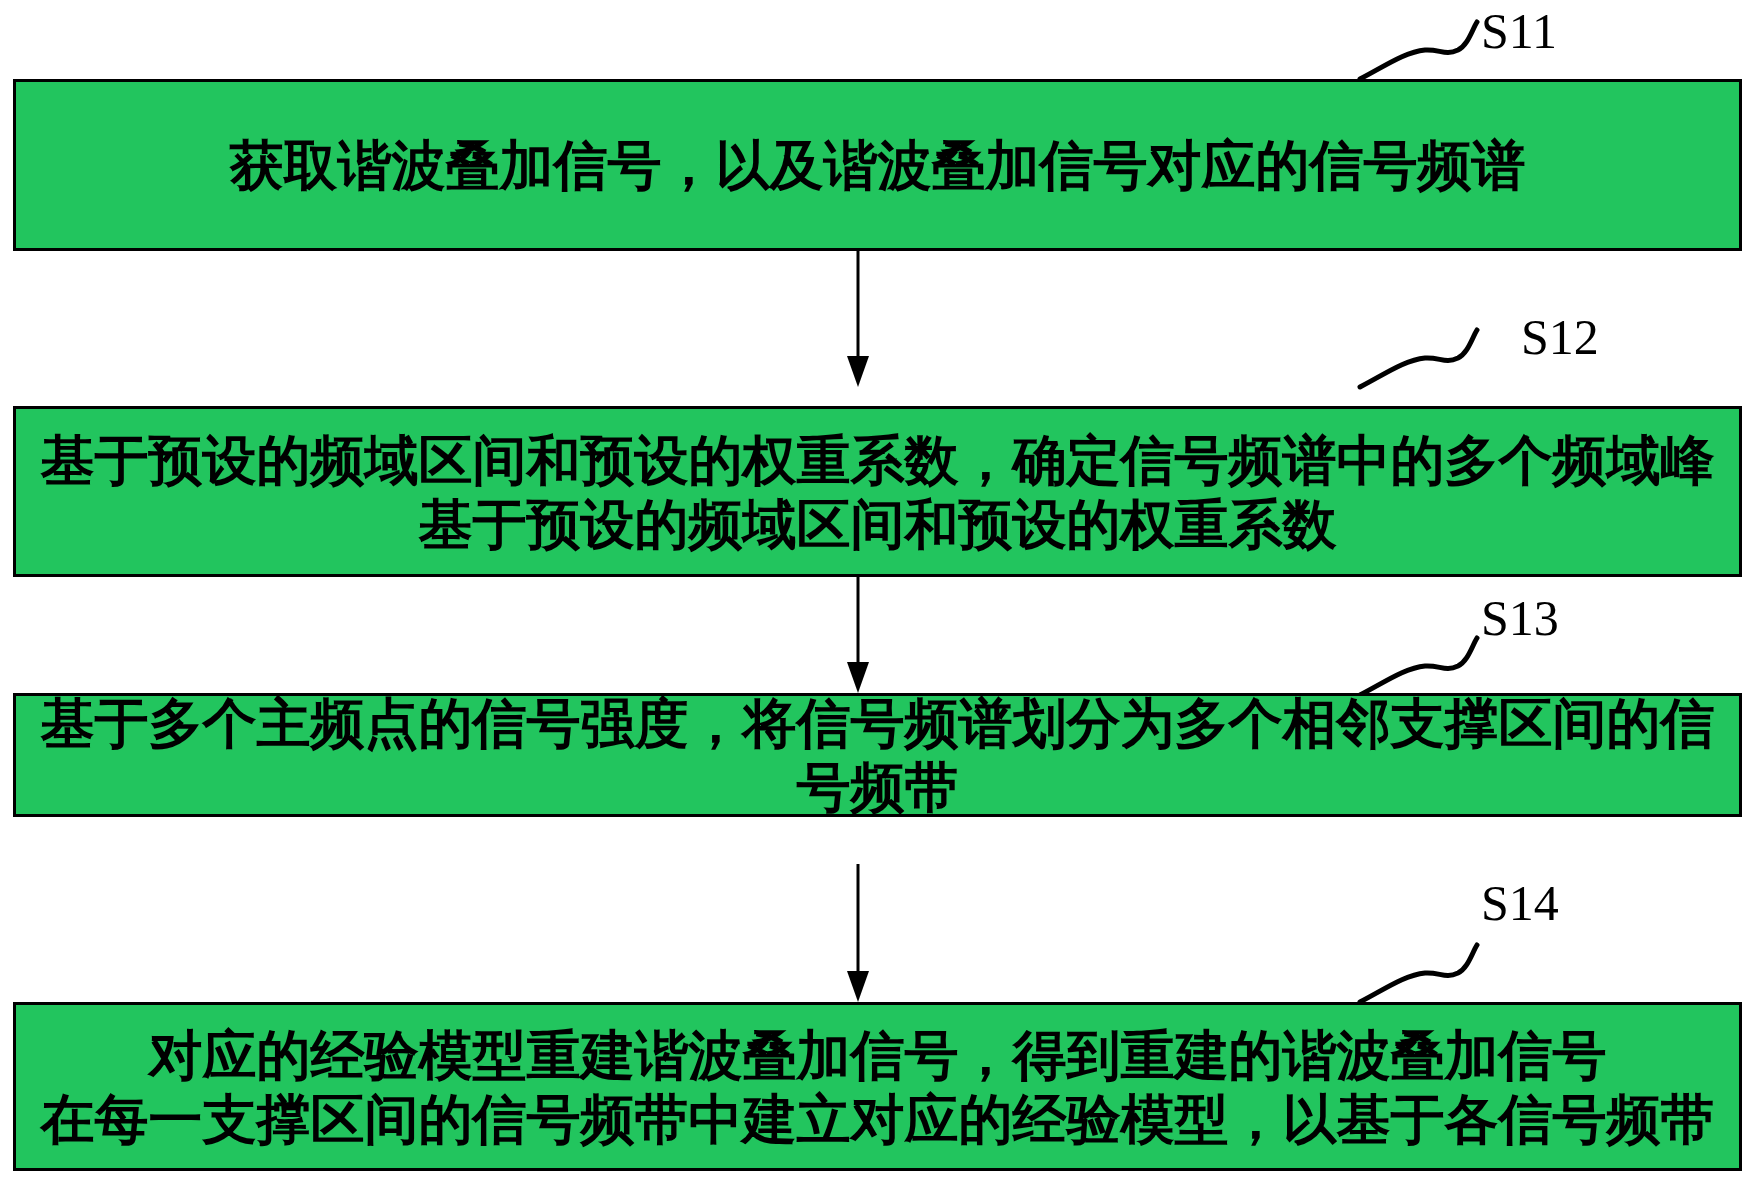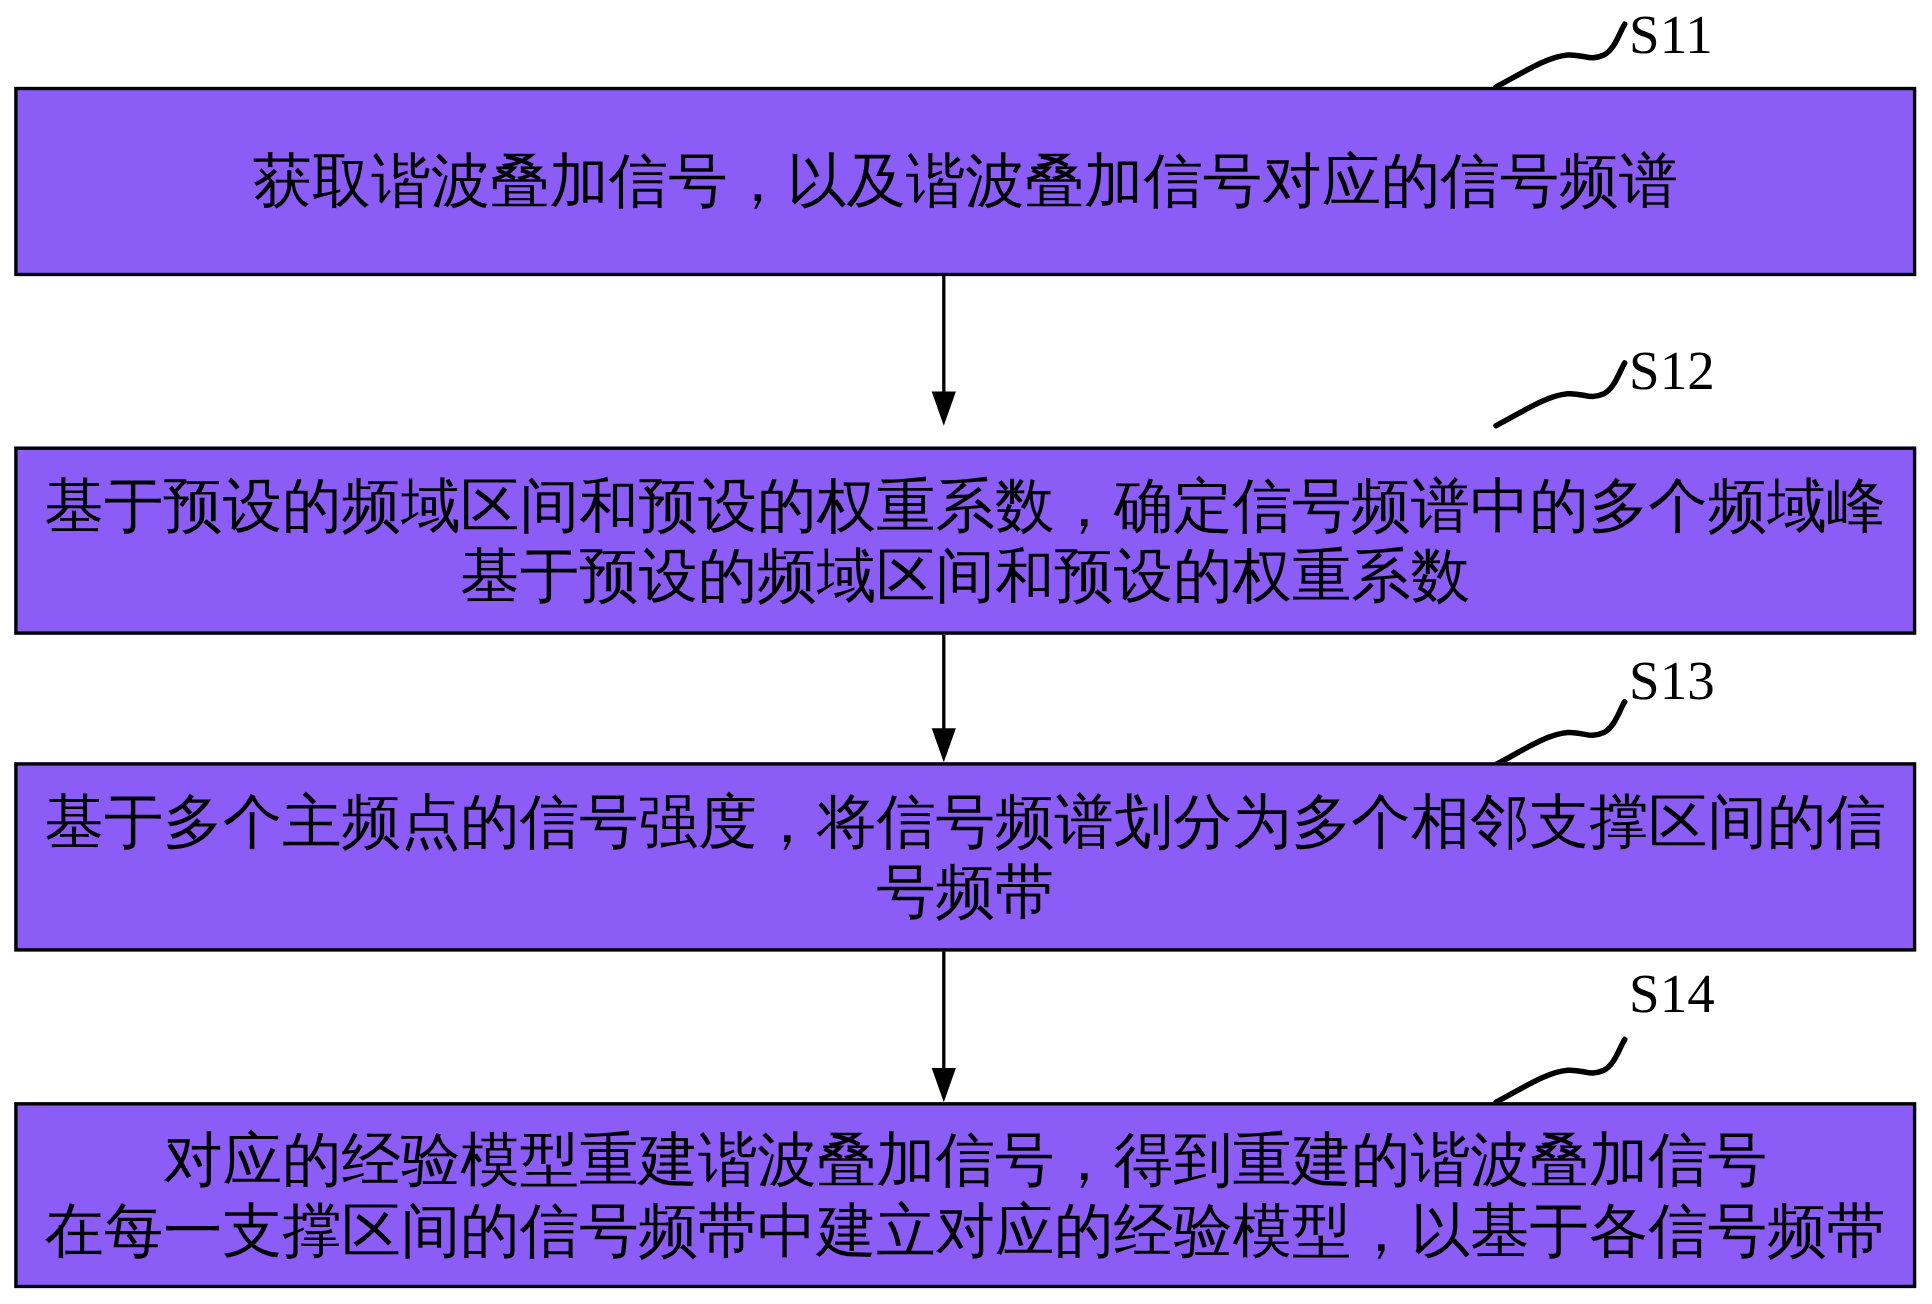--- a/index.html
+++ b/index.html
@@ -3,24 +3,25 @@
 <meta charset="utf-8">
 <style>
   html, body { margin: 0; padding: 0; background: #ffffff; }
   body { width: 1756px; height: 1185px; position: relative; overflow: hidden; }
   .step-box {
     position: absolute;
     left: 13px;
     width: 1729px;
     box-sizing: border-box;
     border: 3px solid #000;
-    background: #8b5cf6;
+    background: #22c55e;
     display: flex;
     align-items: center;
     justify-content: center;
+    font-weight: bold;
   }
   .step-text {
     font-family: "DejaVu Serif", "Liberation Serif", serif;
     font-size: 54px;
     line-height: 64px;
     color: #000;
     text-align: center;
     width: 1710px;
     letter-spacing: 0px;
     word-break: break-all;
@@ -54,38 +55,38 @@
     <line x1="858" y1="557" x2="858" y2="666" stroke="#000" stroke-width="3"></line>
     <polygon points="847,662 869,662 858,693" fill="#000"></polygon>
   </g>
   <g>
     <line x1="858" y1="864" x2="858" y2="975" stroke="#000" stroke-width="3"></line>
     <polygon points="847,971 869,971 858,1002" fill="#000"></polygon>
   </g>
 </svg>
 
 <div class="label" style="top:6px;font-family:Liberation Serif, serif;">S11</div>
-<div class="label" style="top:312px;">S12</div>
+<div class="label" style="top:312px;margin-left:40px;">S12</div>
 <div class="label" style="top:593px;">S13</div>
 <div class="label" style="top:878px;">S14</div>
 
 <div class="step-box" style="top:79px; height:172px;">
   <div class="step-text">
     <span class="ln">获取谐波叠加信号，以及谐波叠加信号对应的信号频谱</span>
   </div>
 </div>
 
 <div class="step-box" style="top:406px; height:171px;">
   <div class="step-text">
     <span class="ln">基于预设的频域区间和预设的权重系数，确定信号频谱中的多个频域峰</span>
     <span class="ln">基于预设的频域区间和预设的权重系数</span>
   </div>
 </div>
 
-<div class="step-box" style="top:693px; height:172px;">
+<div class="step-box" style="top:693px; height:124px;">
   <div class="step-text">
     <span class="ln">基于多个主频点的信号强度，将信号频谱划分为多个相邻支撑区间的信</span>
     <span class="ln">号频带</span>
   </div>
 </div>
 
 <div class="step-box" style="top:1002px; height:169px;">
   <div class="step-text">
     <span class="ln">对应的经验模型重建谐波叠加信号，得到重建的谐波叠加信号</span>
     <span class="ln">在每一支撑区间的信号频带中建立对应的经验模型，以基于各信号频带</span>

